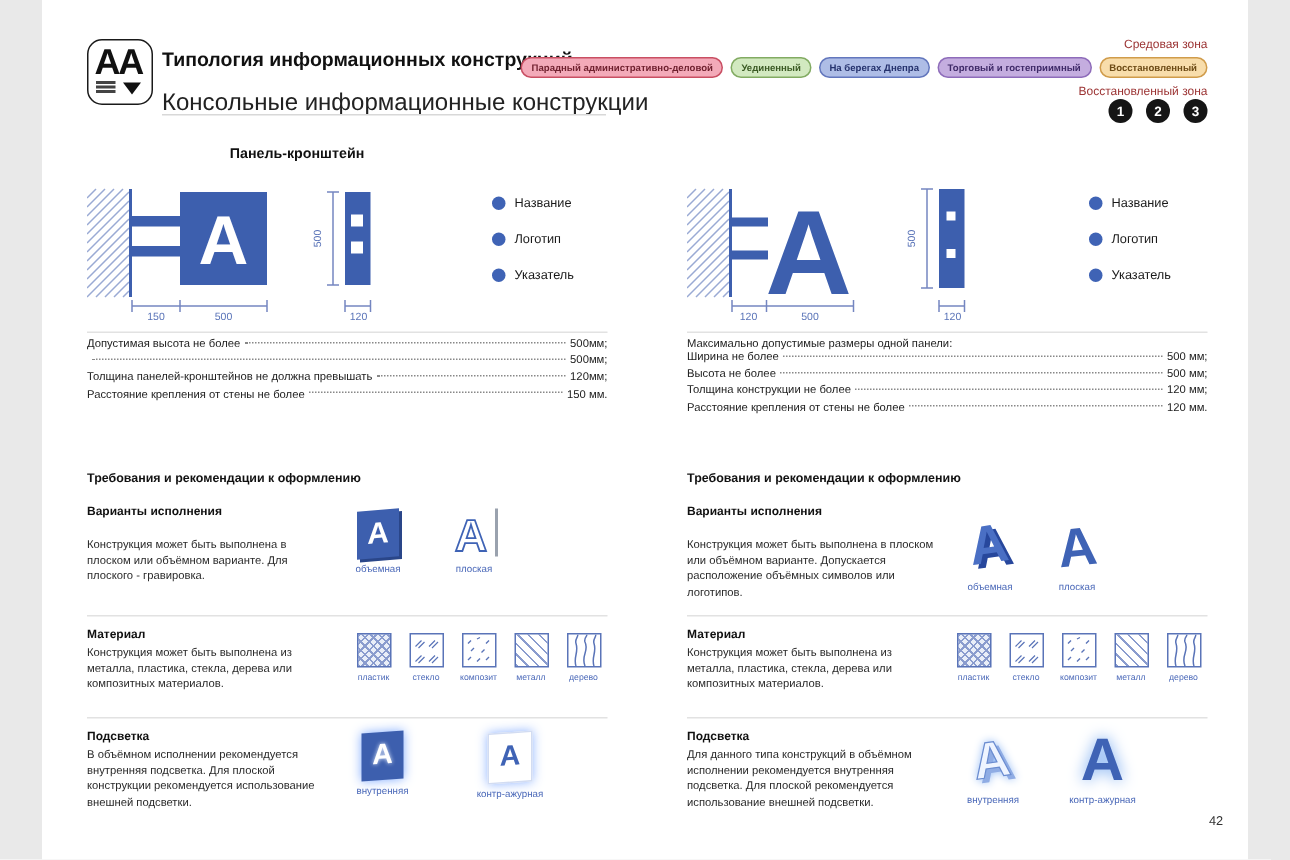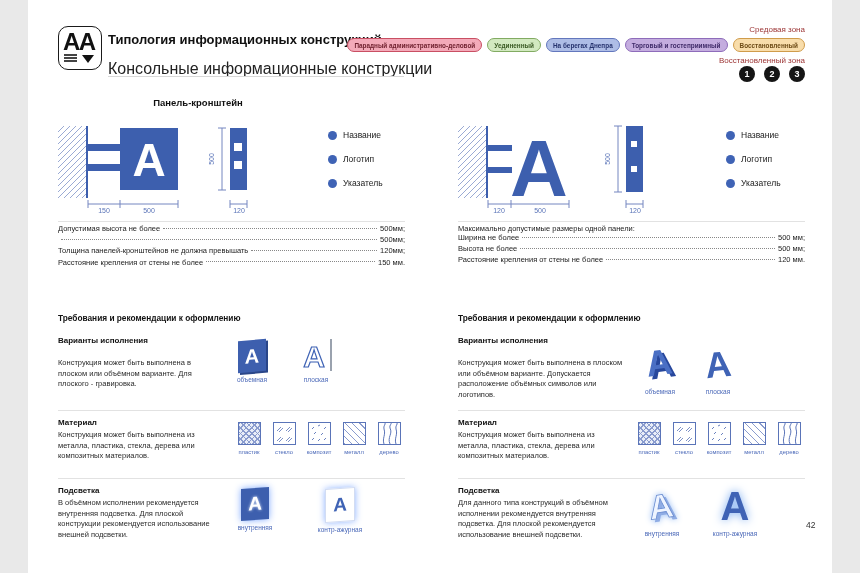--- a/index.html
+++ b/index.html
@@ -59,21 +59,21 @@
   .mat-box{width:23px;height:23px;border:1px solid #5a74b8;background:#fff;box-sizing:border-box}
   .mat-plastic{background-color:#e9eef8;background-image:repeating-linear-gradient(45deg,#8a9cce 0 1px,transparent 1px 4px),repeating-linear-gradient(135deg,#8a9cce 0 1px,transparent 1px 4px)}
   .mat-metal{background-image:repeating-linear-gradient(45deg,#8a9cce 0 1.2px,transparent 1.2px 5px)}
 
   .li-inner{width:28px;height:32px;background:#3d5fae;transform:skewY(-4deg);display:flex;align-items:center;justify-content:center;color:#fff;font-size:19px;font-weight:bold;box-shadow:0 0 7px rgba(120,165,255,.95);text-shadow:0 0 3px #e8f1ff}
   .li-contra{width:28px;height:32px;background:#fff;border:1px solid #d2dcf2;transform:skewY(-4deg);display:flex;align-items:center;justify-content:center;color:#3f63b5;font-size:19px;font-weight:bold;box-shadow:0 0 7px rgba(120,165,255,.85)}
 
   .glow-soft{filter:drop-shadow(0 0 3px #9cc0f5)}
   .glow-strong{filter:drop-shadow(0 0 5px #74a8f0)}
 
-  .page-num{position:absolute;left:778px;top:520px;font-size:8.5px;color:#333}
+  .page-num{position:absolute;left:778px;top:542px;font-size:8.5px;color:#333}
 </style>
 </head>
 <body>
 
 <div class="sheet">
 
   <div class="logo">
     <div class="logo-aa">AA</div>
     <div class="logo-lines">
         <div></div>
@@ -290,20 +290,25 @@
           <span class="spec-label">Ширина не более</span>
           <span class="spec-dots"></span>
           <span class="spec-value">500 мм;</span>
         </div>
       <div class="spec-row">
           <span class="spec-label">Высота не более</span>
           <span class="spec-dots"></span>
           <span class="spec-value">500 мм;</span>
         </div>
       <div class="spec-row">
+          <span class="spec-label">Толщина конструкции не более</span>
+          <span class="spec-dots"></span>
+          <span class="spec-value">120 мм;</span>
+        </div>
+      <div class="spec-row">
           <span class="spec-label">Расстояние крепления от стены не более</span>
           <span class="spec-dots"></span>
           <span class="spec-value">120 мм.</span>
         </div>
     </div>
 
     <div class="req-title">Требования и рекомендации к оформлению</div>
 
     <div class="sec-title" style="top:336px">Варианты исполнения</div>
     <div class="sec-text" style="top:358px;width:172px">Конструкция может быть выполнена в плоском или объёмном варианте. Допускается расположение объёмных символов или логотипов.</div>

